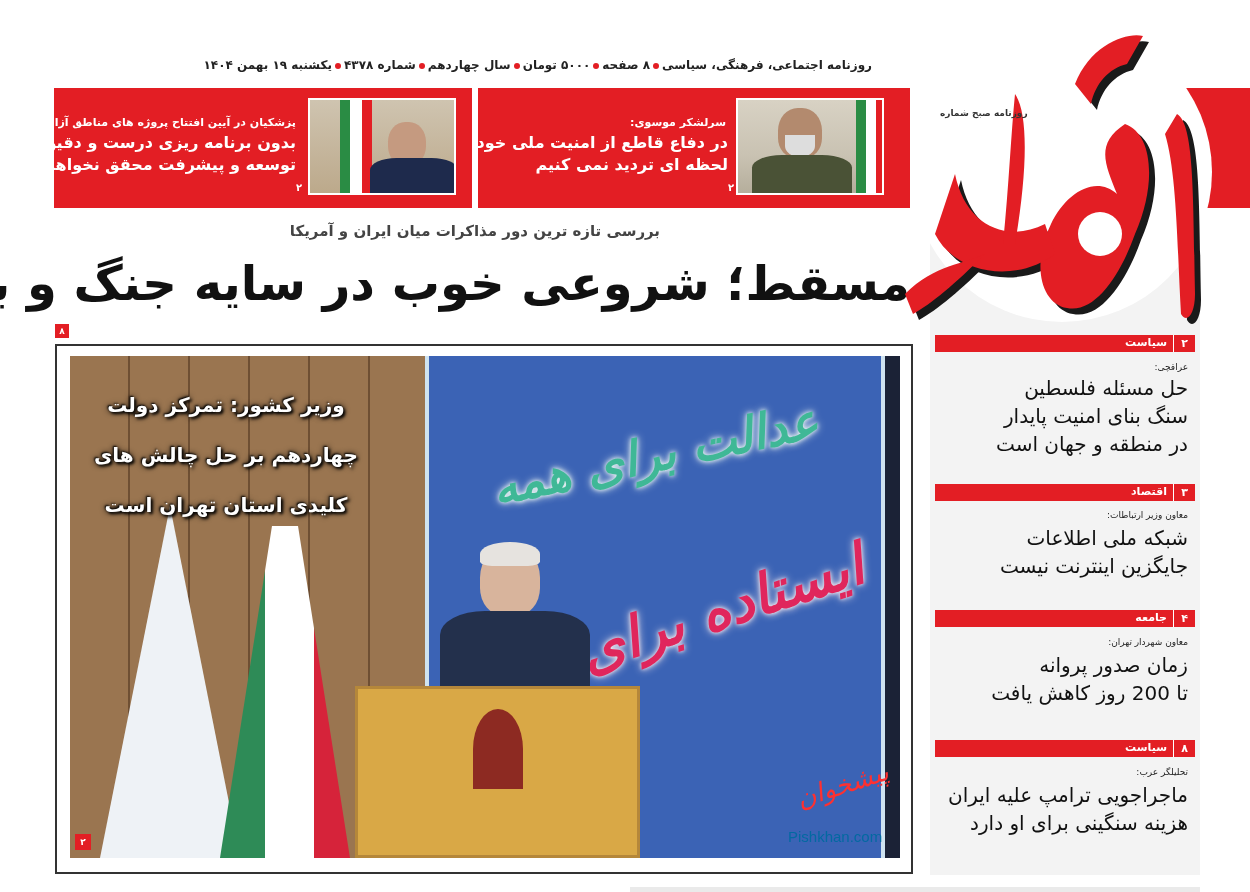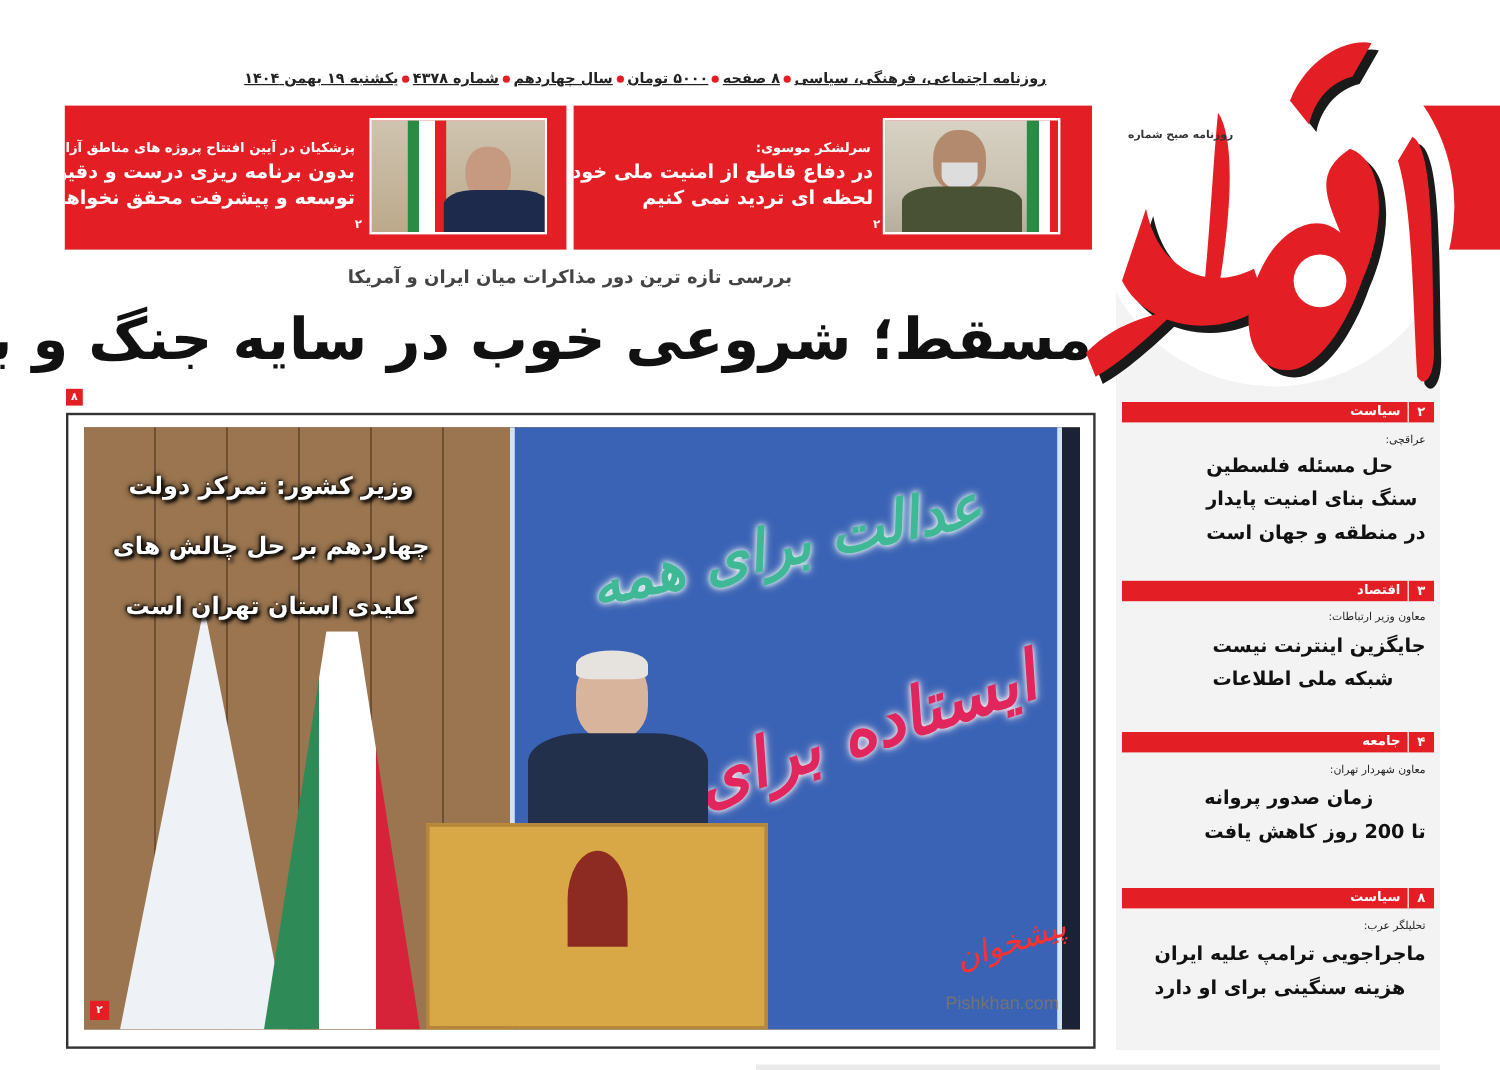--- a/index.html
+++ b/index.html
@@ -1,20 +1,20 @@
 <!DOCTYPE html>
 <html><head>
 <meta charset="utf-8">
 <style>
   * { box-sizing: border-box; margin: 0; padding: 0; }
   html, body { width: 1250px; height: 892px; overflow: hidden; background: #ffffff; }
   body { font-family: "DejaVu Sans", sans-serif; position: relative; direction: rtl; color: #1a1a1a; }
 
   
-  .masthead-info { position: absolute; top: 58px; left: 280px; width: 592px; height: 20px; font-size: 12px; font-weight: bold; color: #222; text-align: center; white-space: nowrap; text-decoration: underline; }
+  .masthead-info { position: absolute; top: 58px; left: 280px; width: 592px; height: 20px; font-size: 12px; font-weight: bold; color: #222; text-align: center; white-space: nowrap; }
   .masthead-info .dot { display: inline-block; width: 6px; height: 6px; background: #e31e24; border-radius: 50%; margin: 0 3px; vertical-align: middle; }
 
   .red-band-right { position: absolute; top: 88px; left: 1185px; width: 65px; height: 120px; background: #e31e24; }
   .logo-circle { position: absolute; top: 22px; left: 912px; width: 300px; height: 300px; border-radius: 50%; background: #ffffff; }
   .logo-shadow-panel { position: absolute; top: 240px; left: 930px; width: 270px; height: 90px; background: #f3f3f3; z-index: 0; }
   .logo-wrap { position: absolute; top: 24px; left: 895px; width: 330px; height: 310px; z-index: 3; }
   .tagline { position: absolute; top: 108px; left: 940px; font-size: 9px; color: #333; z-index: 4; font-weight: bold; }
 
   
   .teaser { position: absolute; top: 88px; height: 120px; background: #e31e24; color: #fff; overflow: hidden; }
@@ -26,30 +26,30 @@
   
   .kicker-main { position: absolute; top: 222px; left: 300px; width: 360px; text-align: center; font-size: 15px; font-weight: bold; color: #444; white-space: nowrap; }
   .headline { position: absolute; top: 255px; left: 48px; width: 862px; text-align: center; font-size: 48px; font-weight: bold; color: #111; letter-spacing: -1px; white-space: nowrap; }
   .pg-badge { position: absolute; background: #e31e24; color: #fff; font-size: 9px; font-weight: bold; display: flex; align-items: center; justify-content: center; }
 
   
   .photo-frame { position: absolute; top: 344px; left: 55px; width: 858px; height: 530px; border: 2px solid #333; background: #fff; }
   .photo-inner { position: absolute; top: 356px; left: 70px; width: 830px; height: 502px; overflow: hidden; background: #8b6a48; }
   .photo-caption { position: absolute; top: 380px; left: 61px; width: 330px; text-align: center; font-size: 20px; font-weight: bold; color: #fff; line-height: 50px; text-shadow: 2px 2px 3px #000, -1px -1px 2px #000, 0 0 6px #000; z-index: 5; white-space: nowrap; }
   .watermark-fa { position: absolute; top: 770px; left: 795px; font-size: 26px; color: #ff3030; font-family: "DejaVu Serif", serif; font-style: italic; z-index: 6; transform: rotate(-18deg); }
-  .watermark-en { position: absolute; top: 828px; left: 788px; font-size: 15px; color: #737373; z-index: 6; direction: ltr; font-family: "Liberation Sans", sans-serif; }
+  .watermark-en { position: absolute; top: 828px; left: 788px; font-size: 15px; color: #0369a1; z-index: 6; direction: ltr; font-family: "Liberation Sans", sans-serif; }
 
   
   .sidebar { position: absolute; top: 330px; left: 930px; width: 270px; height: 545px; background: #f3f3f3; }
   .side-item { position: absolute; left: 0; width: 270px; }
   .side-bar { position: absolute; left: 5px; width: 260px; height: 17px; background: #e31e24; color: #fff; font-size: 11px; font-weight: bold; }
   .side-bar .sec { position: absolute; right: 28px; top: 1px; }
   .side-bar .num { position: absolute; right: 0; top: 0; width: 22px; height: 17px; text-align: center; border-left: 1px solid #fff; line-height: 17px; }
   .side-kicker { position: absolute; right: 12px; font-size: 9px; color: #222; white-space: nowrap; text-align: right; }
-  .side-title { position: absolute; right: 12px; font-size: 16px; font-weight: bold; line-height: 28px; color: #111; text-align: left; white-space: nowrap; }
+  .side-title { position: absolute; right: 12px; font-size: 20px; font-weight: normal; line-height: 28px; color: #111; text-align: right; white-space: nowrap; }
 
   
   .bottom-line { position: absolute; top: 887px; left: 630px; width: 570px; height: 5px; background: #eaeaea; }
 </style>
 </head>
 <body>
 
 <div class="masthead-info">
   <span>روزنامه اجتماعی، فرهنگی، سیاسی</span><span class="dot"></span><span>۸ صفحه</span><span class="dot"></span><span>۵۰۰۰ تومان</span><span class="dot"></span><span>سال چهاردهم</span><span class="dot"></span><span>شماره ۴۳۷۸</span><span class="dot"></span><span>یکشنبه ۱۹ بهمن ۱۴۰۴</span>
 </div>
@@ -163,22 +163,22 @@
     </div>
   </div>
 
   <div class="side-item" style="top:150px; height:125px;">
     <div class="side-bar" style="top:4px;">
       <span class="num">۳</span>
       <span class="sec">اقتصاد</span>
     </div>
     <div class="side-kicker" style="top:30px;">معاون وزیر ارتباطات:</div>
     <div class="side-title" style="top:44px;">
+      <div>شبکه ملی اطلاعات</div>
       <div>جایگزین اینترنت نیست</div>
-      <div>شبکه ملی اطلاعات</div>
     </div>
   </div>
 
   <div class="side-item" style="top:275px; height:130px;">
     <div class="side-bar" style="top:5px;">
       <span class="num">۴</span>
       <span class="sec">جامعه</span>
     </div>
     <div class="side-kicker" style="top:32px;">معاون شهردار تهران:</div>
     <div class="side-title" style="top:46px;">

